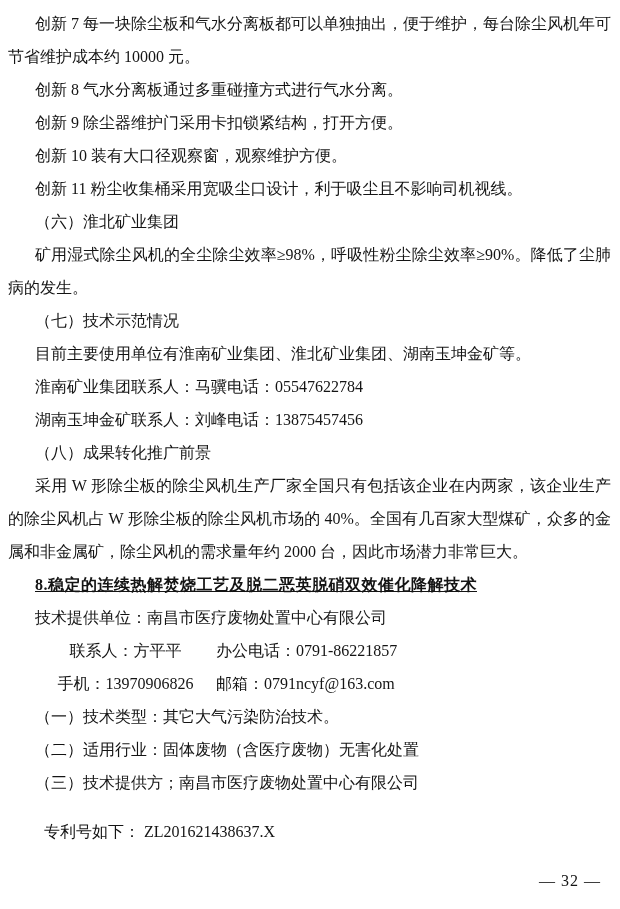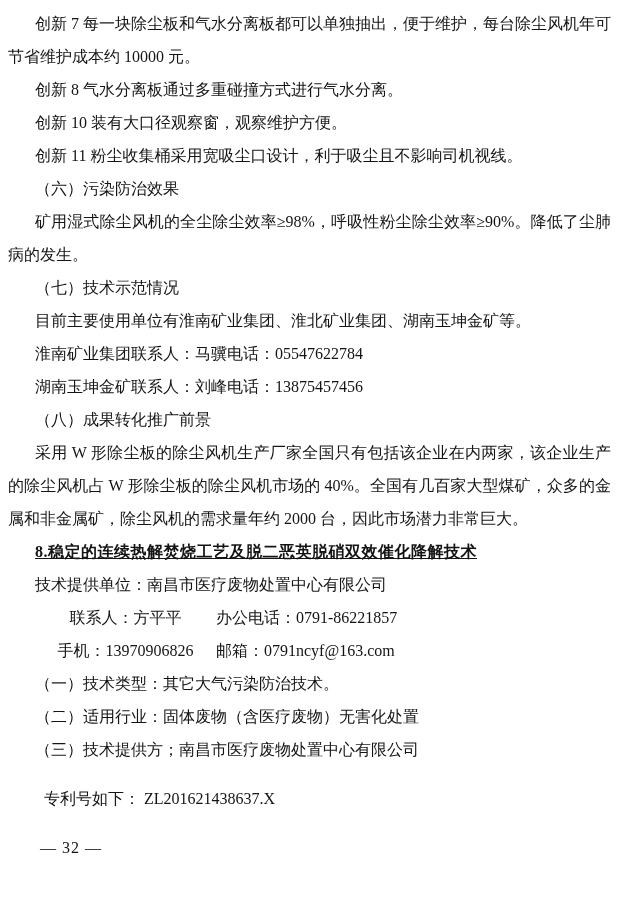--- a/index.html
+++ b/index.html
@@ -35,36 +35,38 @@
     width: 181px;
     flex: 0 0 181px;
     text-align: center;
   }
   .patent-line {
     margin: 16px;
     text-indent: 20px;
     word-break: break-all;
   }
   .page-footer {
-    margin: 16px;
+    margin: 10px;
     text-indent: 16px;
     letter-spacing: 1px;
+    text-align: right;
   }
 </style>
 </head>
 <body>
 
 <div class="page">
 
   <p class="para">创新 7 每一块除尘板和气水分离板都可以单独抽出，便于维护，每台除尘风机年可节省维护成本约 10000 元。</p>
   <p class="para">创新 8 气水分离板通过多重碰撞方式进行气水分离。</p>
+  <p class="para">创新 9 除尘器维护门采用卡扣锁紧结构，打开方便。</p>
   <p class="para">创新 10 装有大口径观察窗，观察维护方便。</p>
   <p class="para">创新 11 粉尘收集桶采用宽吸尘口设计，利于吸尘且不影响司机视线。</p>
 
-  <p class="para">（六）污染防治效果</p>
+  <p class="para">（六）淮北矿业集团</p>
   <p class="para">矿用湿式除尘风机的全尘除尘效率≥98%，呼吸性粉尘除尘效率≥90%。降低了尘肺病的发生。</p>
 
   <p class="para">（七）技术示范情况</p>
   <p class="para">目前主要使用单位有淮南矿业集团、淮北矿业集团、湖南玉坤金矿等。</p>
   <p class="para">淮南矿业集团联系人：马骥电话：05547622784</p>
   <p class="para">湖南玉坤金矿联系人：刘峰电话：13875457456</p>
 
   <p class="para">（八）成果转化推广前景</p>
   <p class="para">采用 W 形除尘板的除尘风机生产厂家全国只有包括该企业在内两家，该企业生产的除尘风机占 W 形除尘板的除尘风机市场的 40%。全国有几百家大型煤矿，众多的金属和非金属矿，除尘风机的需求量年约 2000 台，因此市场潜力非常巨大。</p>
 

